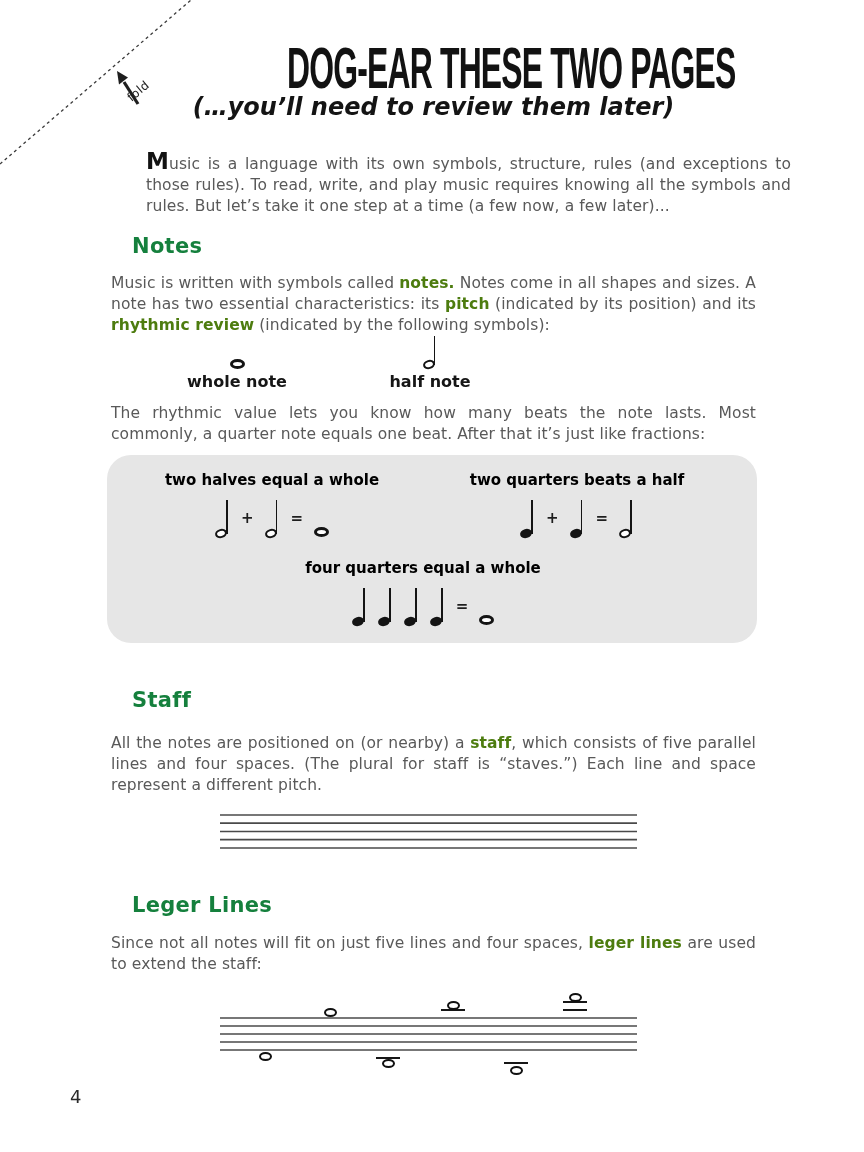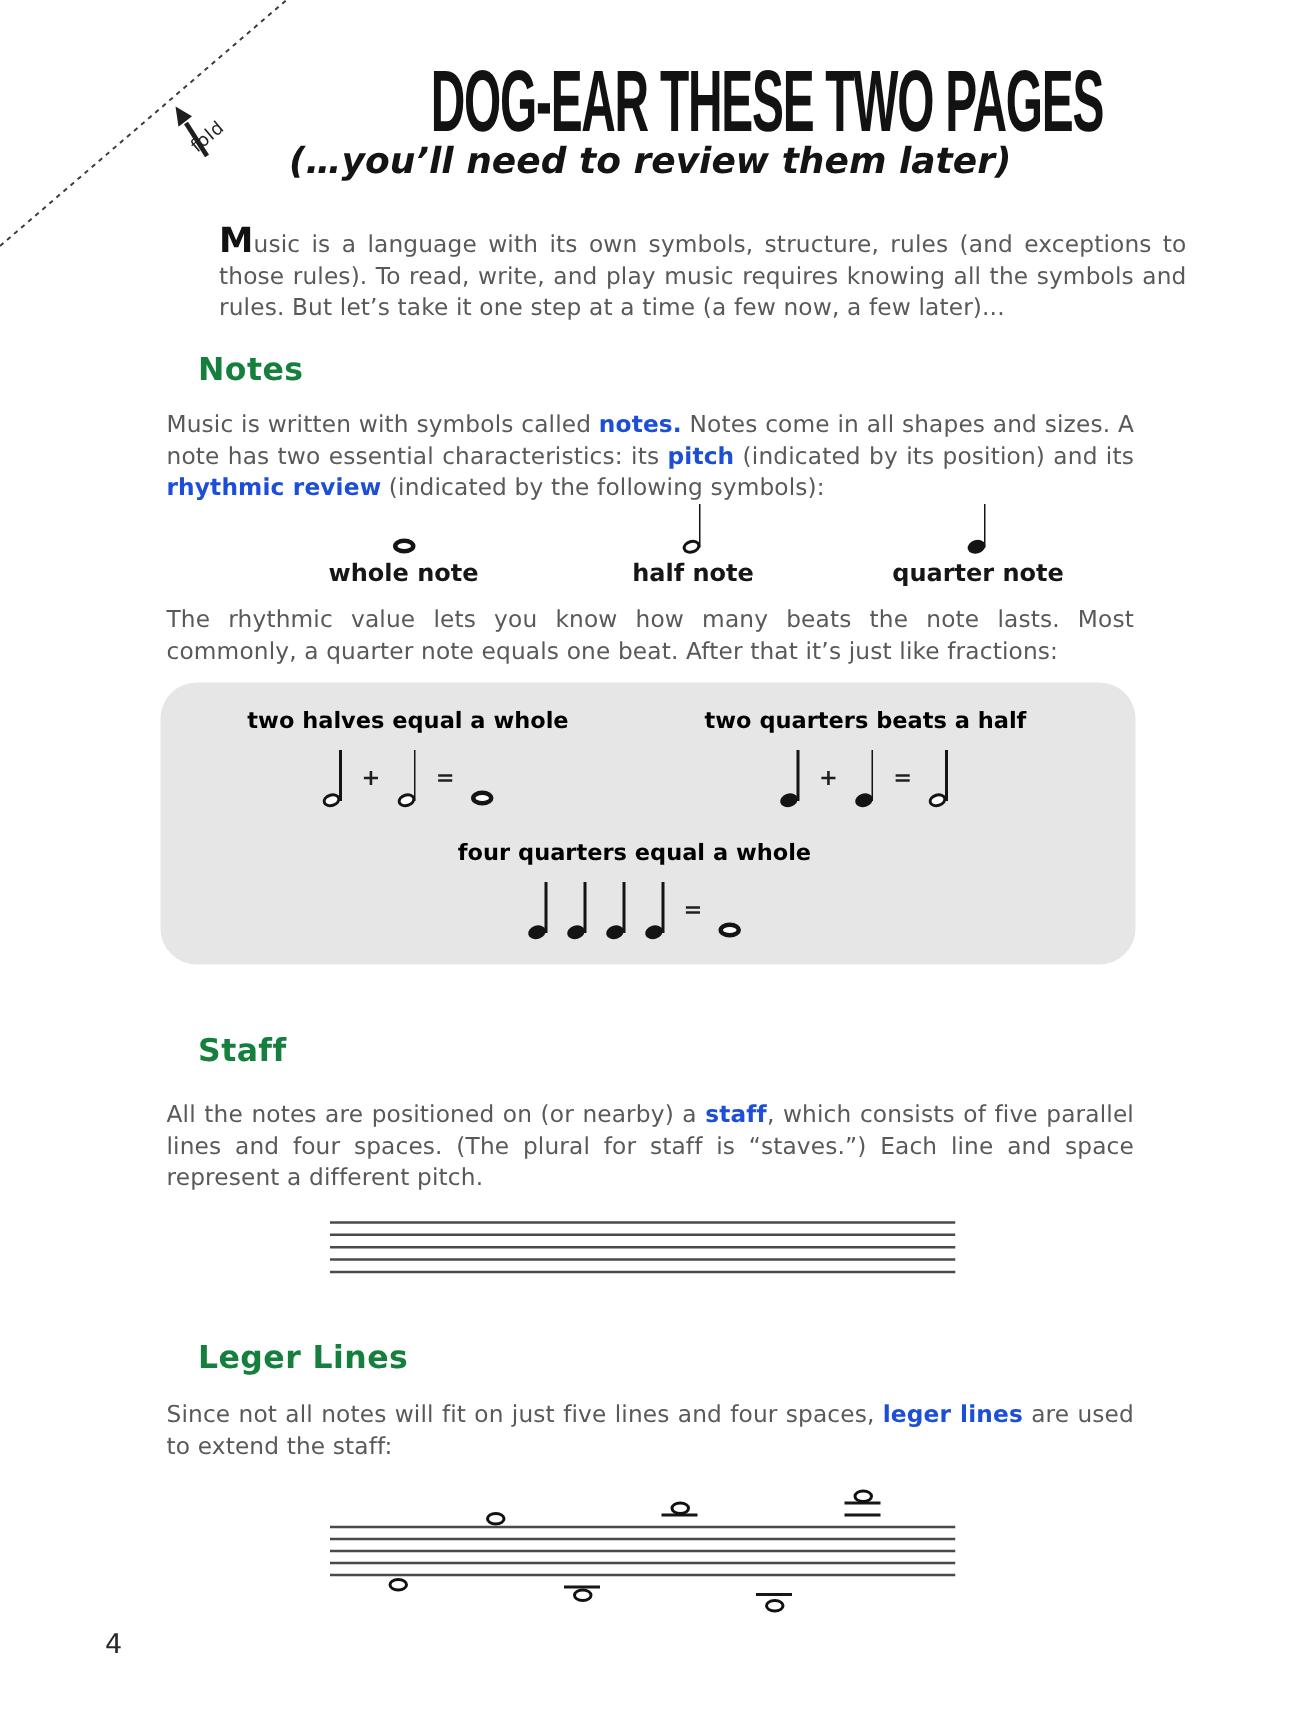--- a/index.html
+++ b/index.html
@@ -25,21 +25,21 @@
   .subtitle{
     position:absolute;left:111px;top:93px;width:645px;text-align:center;
     font-size:24px;font-weight:bold;font-style:italic;color:#141414;
   }
   
   .para{
     position:absolute;left:111px;width:645px;
     font-size:15.5px;line-height:21px;color:#595959;
     text-align:justify;letter-spacing:.1px;
   }
-  .para .b{font-weight:bold;color:#1d4ed8;}
+  .para .b{font-weight:bold;color:#4d7c0f;}
   .dropcap{font-size:23px;font-weight:bold;color:#121212;}
   .h{
     position:absolute;left:111px;font-size:21px;font-weight:bold;
     color:#15803d;letter-spacing:.3px;line-height:1;margin-left:21px;
   }
   .pgnum{position:absolute;left:70px;top:1086px;font-size:18px;color:#2a2a2a;}
   
   .wn{ 
     display:inline-block;width:15px;height:10px;
     border:3px solid #141414;border-radius:50%;box-sizing:border-box;
@@ -49,21 +49,21 @@
   .nt .hd{
     position:absolute;left:0;bottom:0;width:12px;height:9px;
     border:2px solid #141414;border-radius:50%;box-sizing:border-box;
     transform:rotate(-16deg);background:#fff;
   }
   .nt.fill .hd{background:#141414;}
   .nt .st{position:absolute;left:11px;bottom:4px;width:1.8px;background:#141414;}
   .nt.s1{height:34px;} .nt.s1 .st{height:29px;}
   .nt.s2{height:39px;} .nt.s2 .st{height:34px;}
   
-  .symrow{position:absolute;left:125px;top:329px;width:645px;height:62px;}
+  .symrow{position:absolute;left:93px;top:329px;width:645px;height:62px;}
   .symcol{position:absolute;bottom:0;width:160px;text-align:center;}
   .symcol .icon-area{height:40px;display:flex;align-items:flex-end;justify-content:center;}
   .symcol .sym-label{font-size:16px;font-weight:bold;color:#161616;margin-top:3px;}
   .symcol.c1{left:64px;} .symcol.c2{left:257px;} .symcol.c3{left:447px;}
   
   .fbox{
     position:absolute;left:107px;top:455px;width:650px;height:188px;
     background:#e6e6e6;border-radius:24px;
   }
   .eq{position:absolute;width:280px;text-align:center;}
@@ -115,29 +115,20 @@
   </div>
   <div class="symcol c2">
     <div class="icon-area">
       <span class="nt s1">
           <span class="hd"></span>
           <span class="st"></span>
         </span>
     </div>
     <div class="sym-label">half note</div>
   </div>
-  <div class="symcol c3">
-    <div class="icon-area">
-      <span class="nt s1 fill">
-          <span class="hd"></span>
-          <span class="st"></span>
-        </span>
-    </div>
-    <div class="sym-label">quarter note</div>
-  </div>
 </div>
 
 <div class="para" style="top:403px;">The rhythmic value lets you know how many beats the note lasts. Most commonly, a quarter note equals one beat. After that it’s just like fractions:</div>
 
 <div class="fbox">
   <div class="eq e1">
     <div class="lbl">two halves equal a whole</div>
     <div class="row">
       <span class="nt s2">
           <span class="hd"></span>

